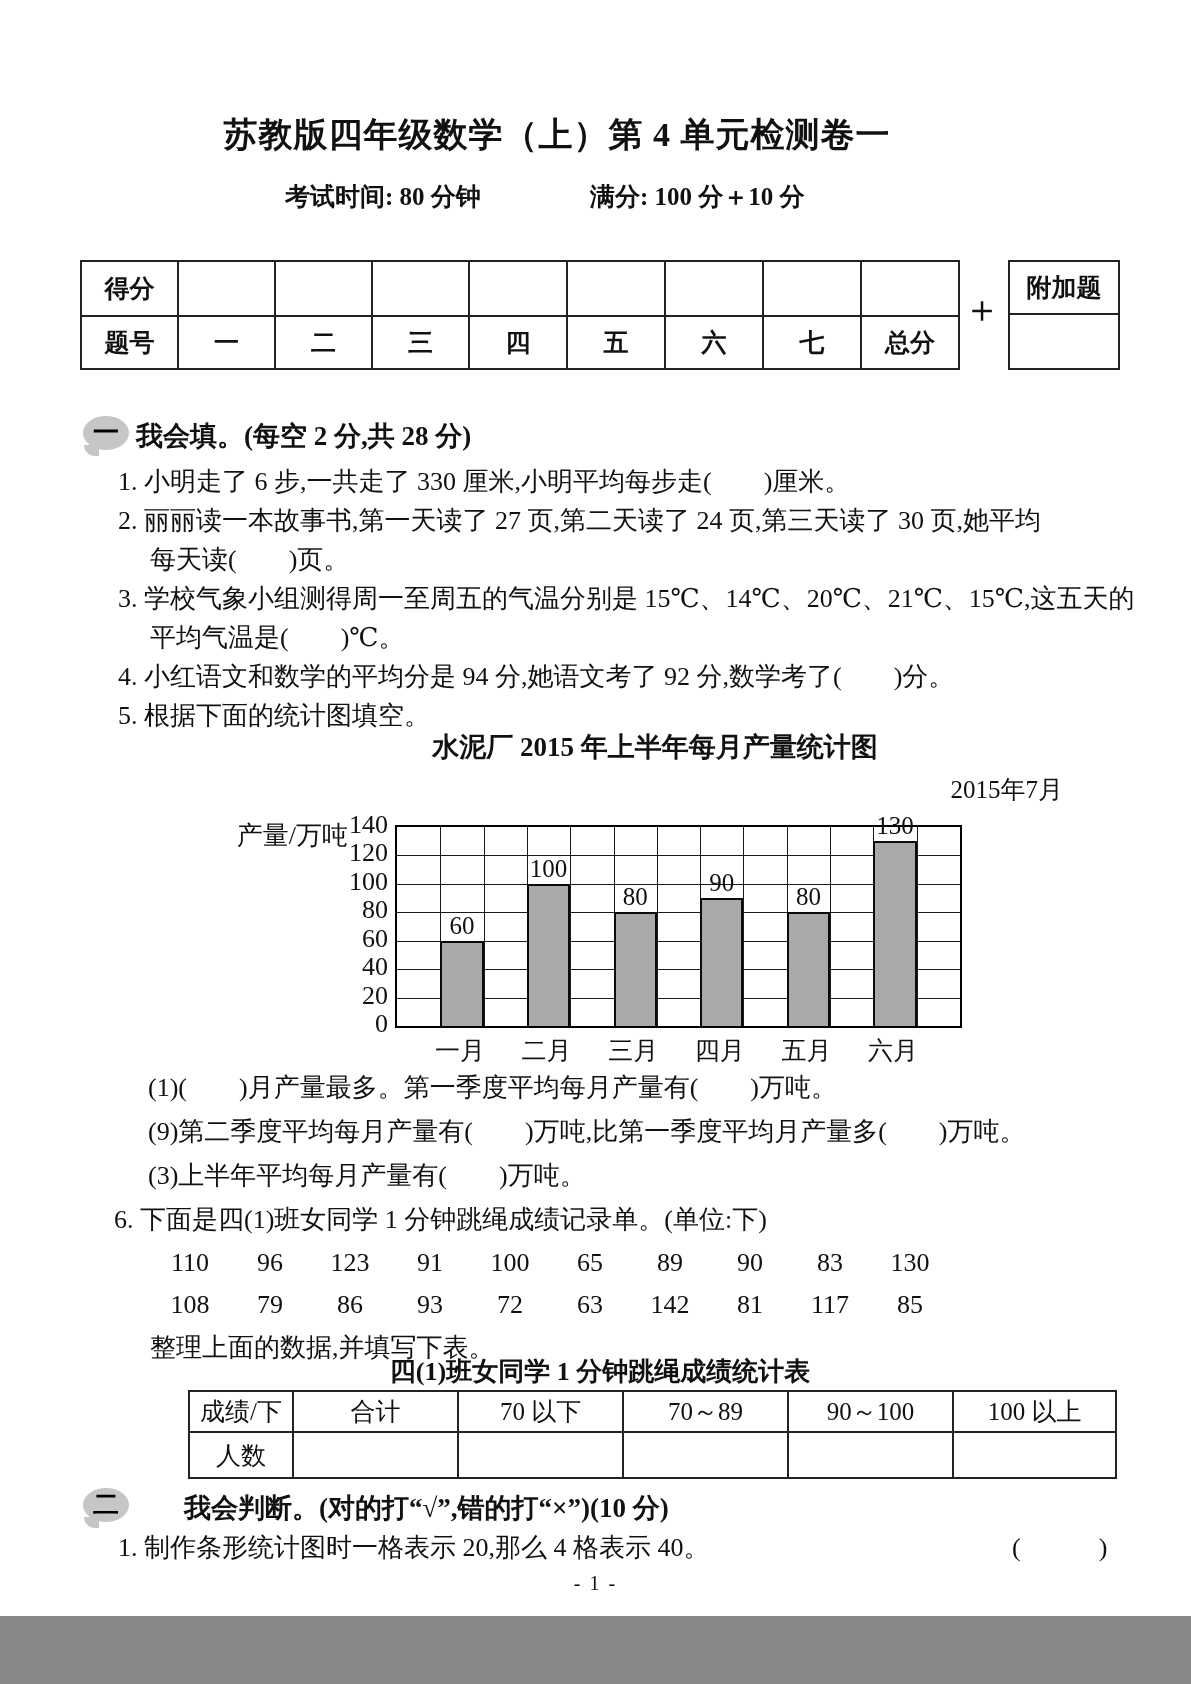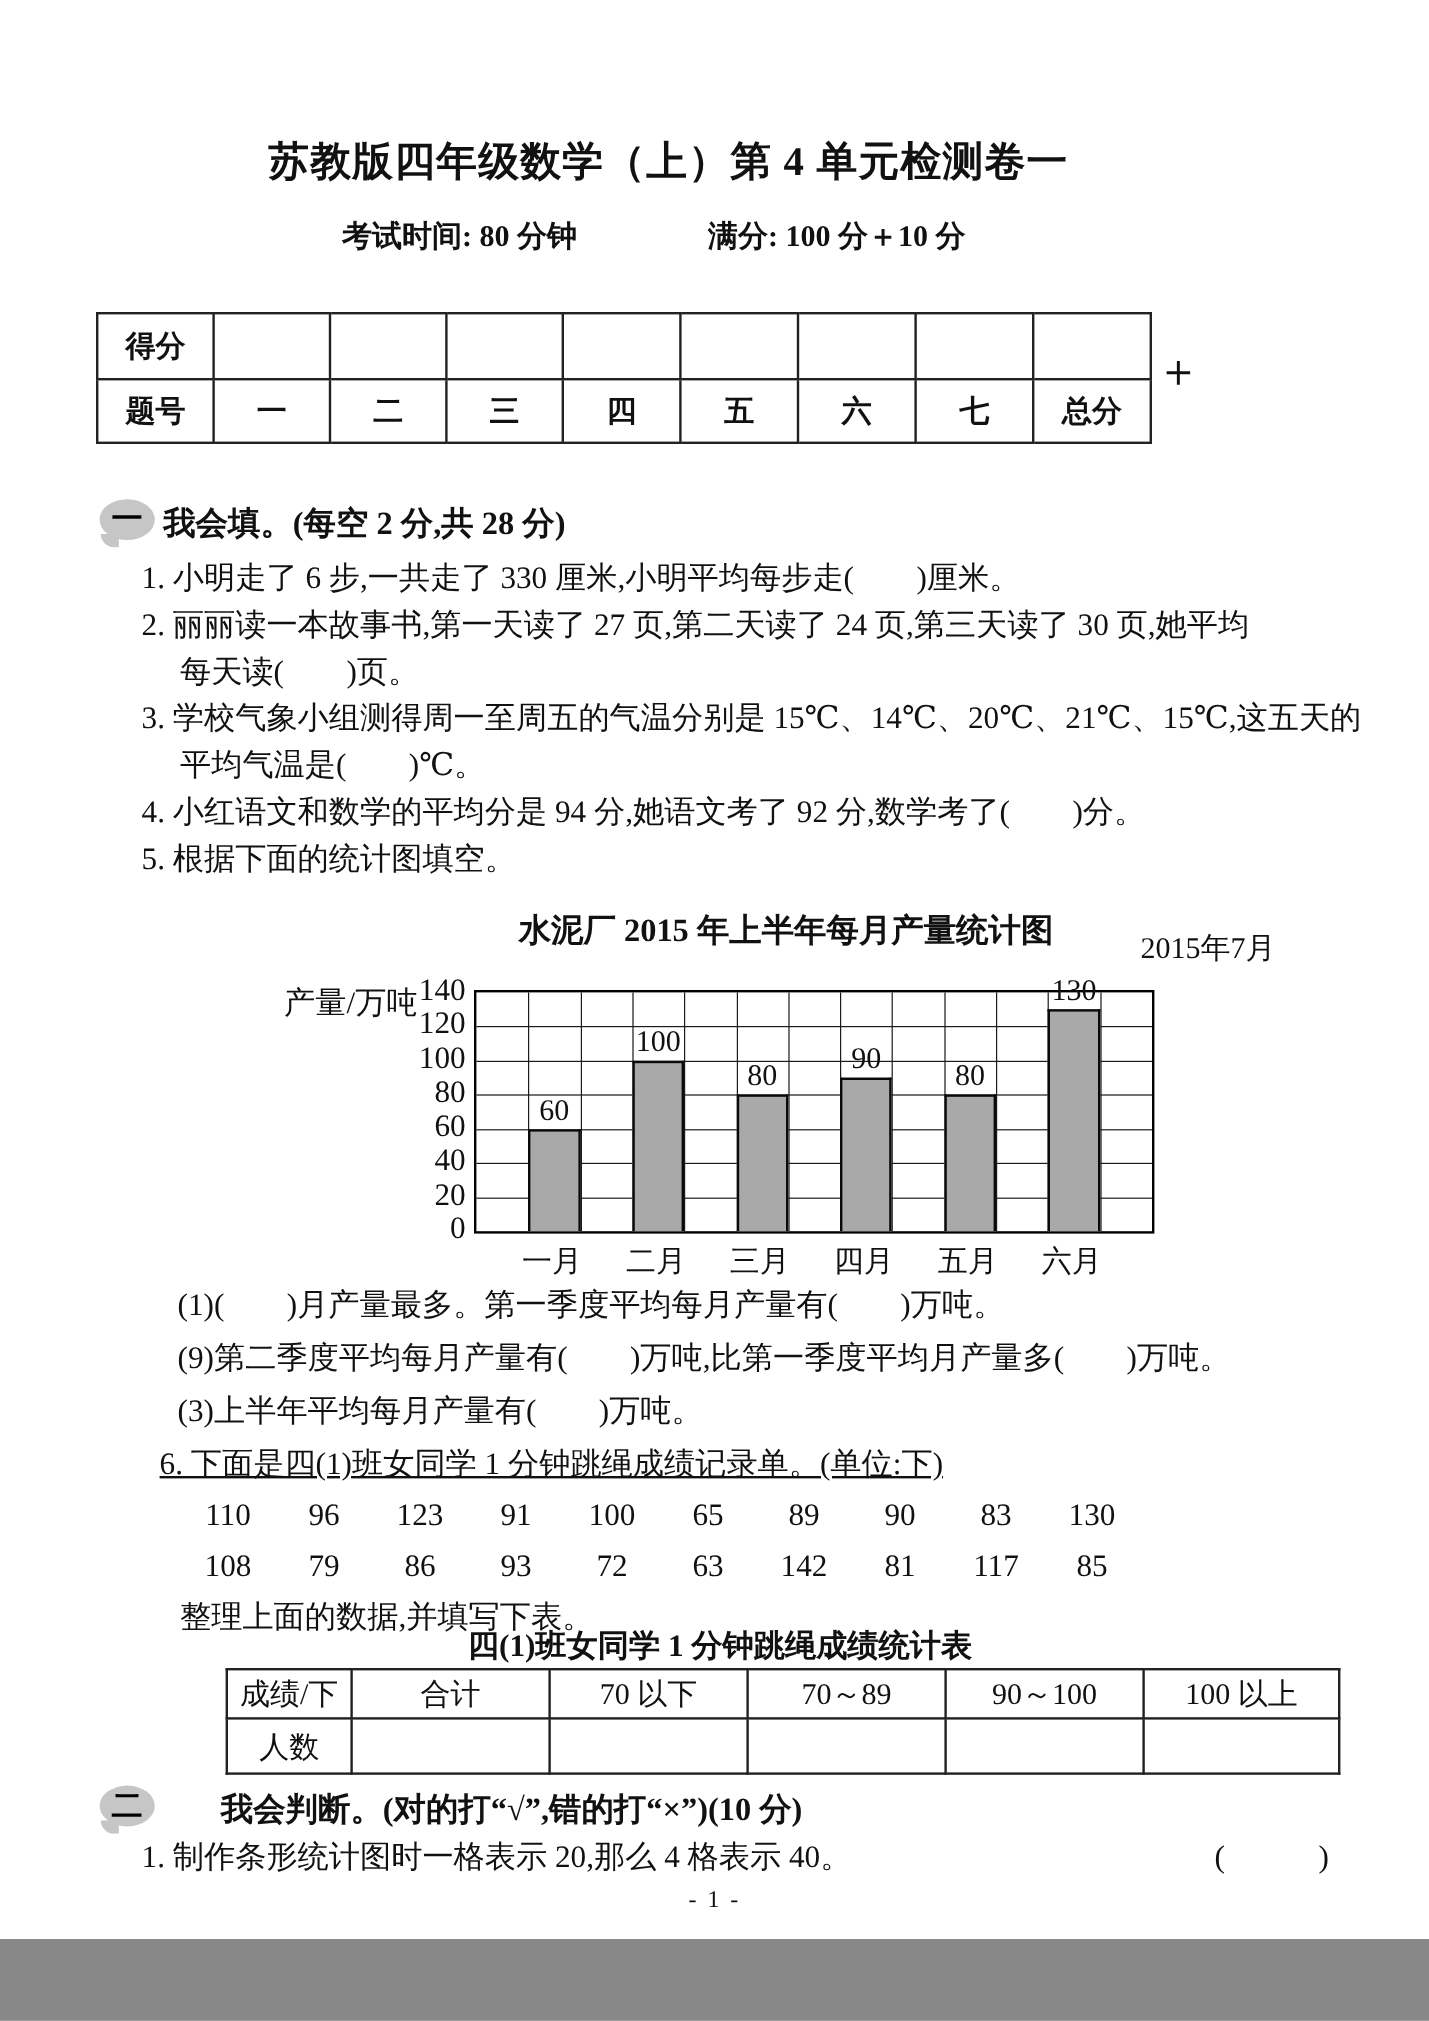--- a/index.html
+++ b/index.html
@@ -81,33 +81,46 @@
       <td>三</td>
       <td>四</td>
       <td>五</td>
       <td>六</td>
       <td>七</td>
       <td>总分</td>
     </tr>
   </tbody>
     </table>
   <div id="plus-sign" class="abs">＋</div>
+  <table id="bonus-table" class="abs scoretbl">
+    <colgroup>
+        <col style="width:110px">
+      </colgroup>
+    <tbody>
+        <tr style="height:53px;">
+          <td>附加题</td>
+        </tr>
+    <tr style="height:55px;">
+          <td></td>
+        </tr>
+  </tbody>
+    </table>
 
   <div class="badge" style="left:83px;top:416px;">一</div>
   <div class="abs sec-head" style="left:136px;top:418px;">我会填。(每空 2 分,共 28 分)</div>
 
   <div class="abs line" style="left:118px;top:466px;">1. 小明走了 6 步,一共走了 330 厘米,小明平均每步走(　　)厘米。</div>
   <div class="abs line" style="left:118px;top:505px;">2. 丽丽读一本故事书,第一天读了 27 页,第二天读了 24 页,第三天读了 30 页,她平均</div>
   <div class="abs line" style="left:150px;top:544px;">每天读(　　)页。</div>
   <div class="abs line" style="left:118px;top:583px;">3. 学校气象小组测得周一至周五的气温分别是 15℃、14℃、20℃、21℃、15℃,这五天的</div>
   <div class="abs line" style="left:150px;top:622px;">平均气温是(　　)℃。</div>
   <div class="abs line" style="left:118px;top:661px;">4. 小红语文和数学的平均分是 94 分,她语文考了 92 分,数学考了(　　)分。</div>
   <div class="abs line" style="left:118px;top:700px;">5. 根据下面的统计图填空。</div>
 
-  <div class="abs line bold" style="left:200px;top:731px;width:910px;text-align:center;font-size:27px;margin-top:28px;">水泥厂 2015 年上半年每月产量统计图</div>
+  <div class="abs line bold" style="left:200px;top:731px;width:910px;text-align:center;font-size:27px;">水泥厂 2015 年上半年每月产量统计图</div>
   <div id="chart-wrap" class="abs">
     <div class="abs" style="right:57px;top:3px;font-size:25px;">2015年7月</div>
     <div class="abs" style="left:0;top:48px;width:148px;text-align:right;font-size:26px;">产量/万吨</div>
     <div id="plot">
         <div class="vline" style="left: 43.31px;"></div>
         <div class="vline" style="left: 86.62px;"></div>
         <div class="vline" style="left: 129.92px;"></div>
         <div class="vline" style="left: 173.23px;"></div>
         <div class="vline" style="left: 216.54px;"></div>
         <div class="vline" style="left: 259.85px;"></div>
@@ -153,21 +166,21 @@
         <div class="month-label" style="left: 474.81px; top: 264px;">四月</div>
         <div class="month-label" style="left: 561.42px; top: 264px;">五月</div>
         <div class="month-label" style="left: 648.04px; top: 264px;">六月</div>
       </div>
   </div>
 
   <div class="abs line" style="left:148px;top:1072px;">(1)(　　)月产量最多。第一季度平均每月产量有(　　)万吨。</div>
   <div class="abs line" style="left:148px;top:1116px;">(9)第二季度平均每月产量有(　　)万吨,比第一季度平均月产量多(　　)万吨。</div>
   <div class="abs line" style="left:148px;top:1160px;">(3)上半年平均每月产量有(　　)万吨。</div>
 
-  <div class="abs line" style="left:133px;top:1204px;text-decoration:underline;">6. 下面是四(1)班女同学 1 分钟跳绳成绩记录单。(单位:下)</div>
+  <div class="abs line" style="left:114px;top:1204px;">6. 下面是四(1)班女同学 1 分钟跳绳成绩记录单。(单位:下)</div>
   <div class="abs numrow" style="top:1248px;" id="numrow1">
       <span>110</span>
       <span>96</span>
       <span>123</span>
       <span>91</span>
       <span>100</span>
       <span>65</span>
       <span>89</span>
       <span>90</span>
       <span>83</span>

